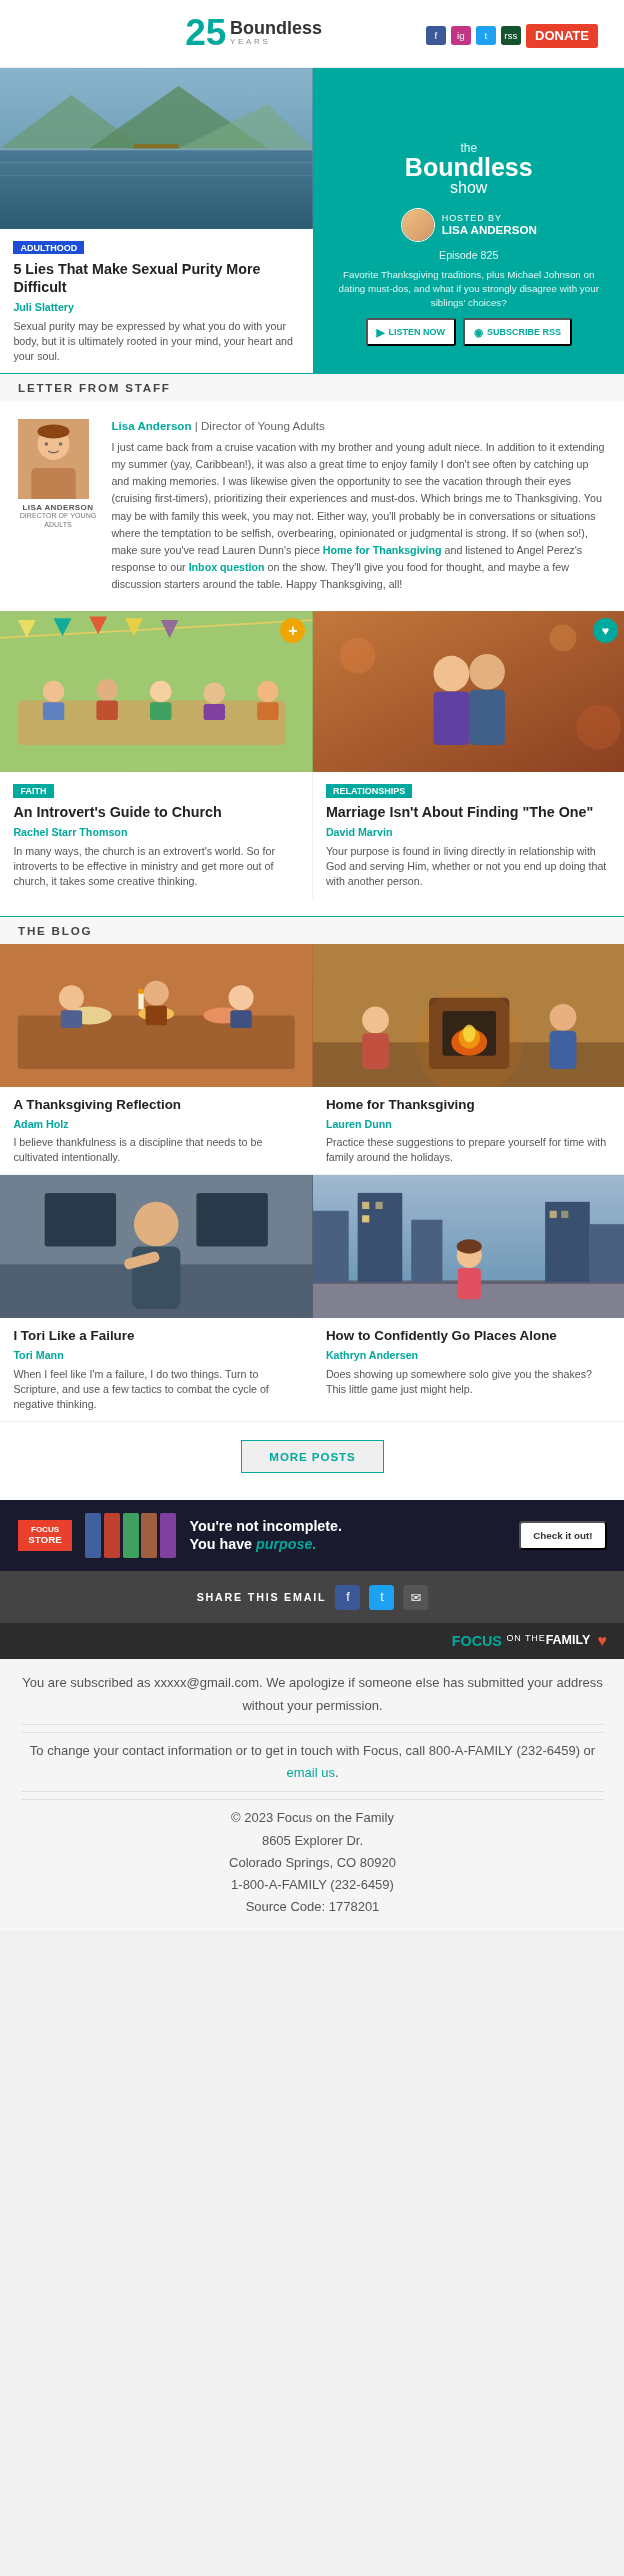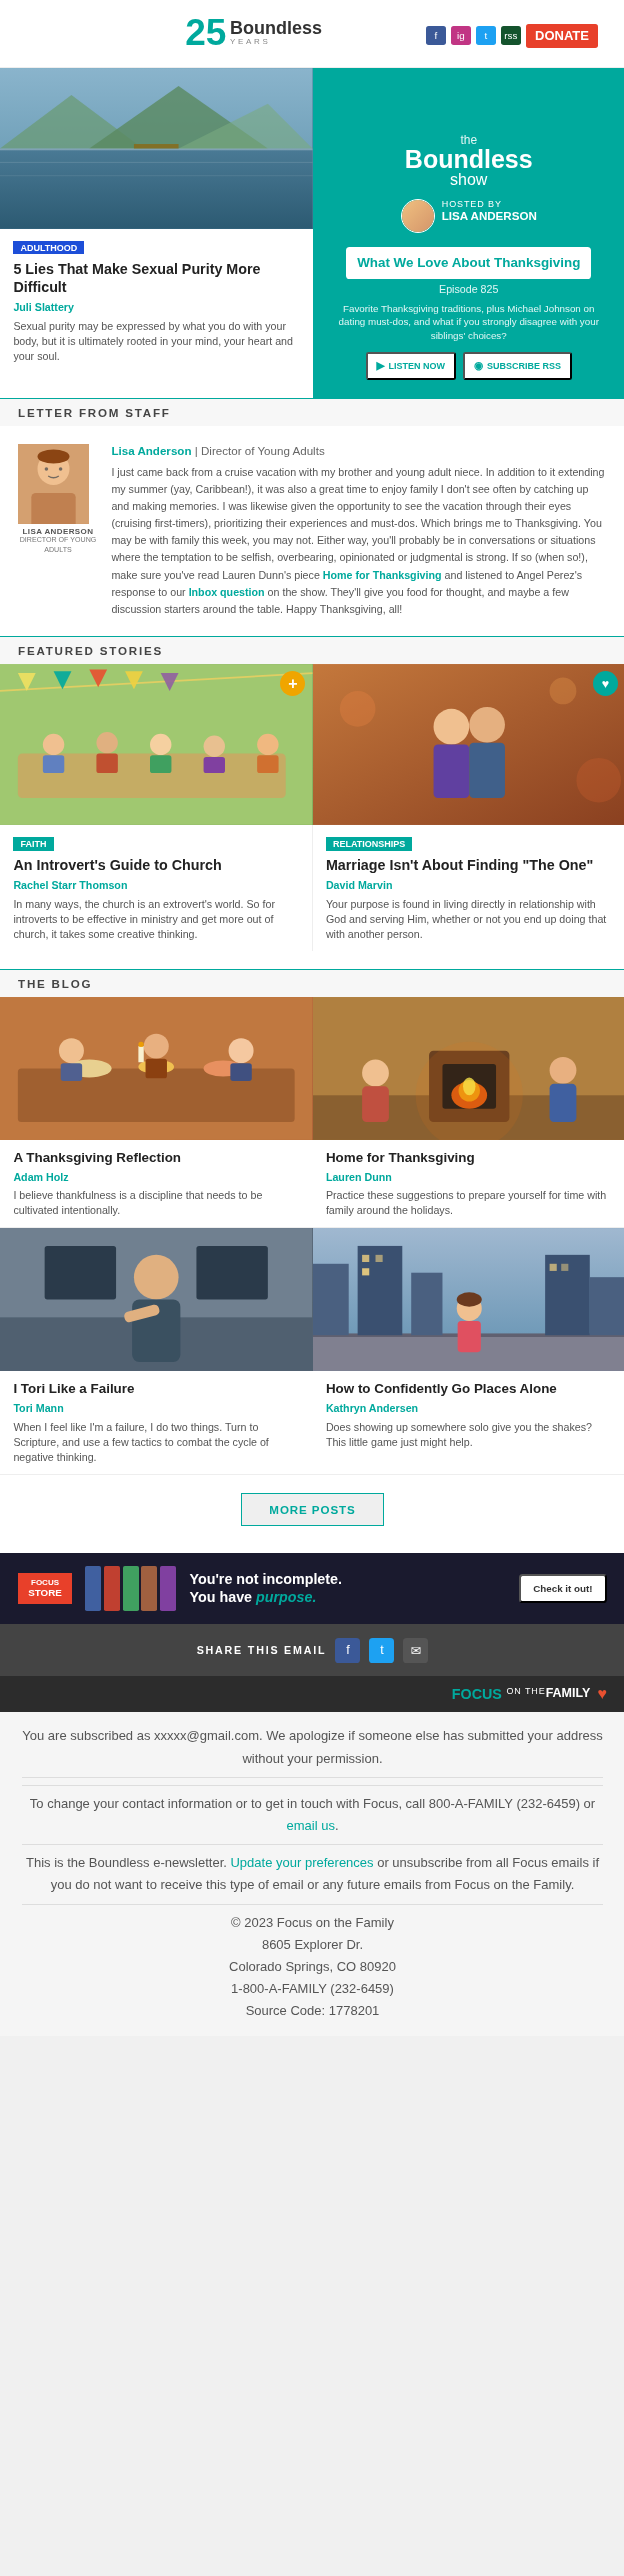--- a/index.html
+++ b/index.html
@@ -125,20 +125,21 @@
       display: flex;
       flex-direction: column;
       align-items: center;
       justify-content: center;
       padding: 18px;
       color: white;
       text-align: center;
     }
     .hosted-row {
       display: flex;
+      align-items: center;
       gap: 7.1px;
       margin: 7.1px 0;
     }
     .host-avatar {
       width: 34px;
       height: 34px;
       border-radius: 50%;
       background: #ccc;
       overflow: hidden;
       border: 1.8px solid white;
@@ -630,21 +631,20 @@
       </div>
       <div class="hosted-row">
         <div class="host-avatar">
           <div class="host-avatar-inner"></div>
         </div>
         <div class="hosted-text">
           <div class="hosted-by">HOSTED BY</div>
           <div class="host-name">LISA ANDERSON</div>
         </div>
       </div>
-      <div class="show-episode-title">What We Love About Thanksgiving</div>
       <div class="episode-number">Episode 825</div>
       <div class="episode-desc">Favorite Thanksgiving traditions, plus Michael Johnson on dating must-dos, and what if you strongly disagree with your siblings' choices?</div>
       <div class="episode-buttons">
         <button class="ep-btn">
           <span class="ep-btn-icon">▶</span>
           <span>LISTEN NOW</span>
         </button>
         <button class="ep-btn">
           <span class="ep-btn-icon">◉</span>
           <span>SUBSCRIBE RSS</span>
@@ -677,21 +677,20 @@
       <div class="letter-byline">
         <span class="letter-byline-name">Lisa Anderson</span>
         <span class="letter-byline-title"> | <span>Director of Young Adults</span></span>
       </div>
       <div class="letter-text">
         <span>I just came back from a cruise vacation with my brother and young adult niece. In addition to it extending my summer (yay, Caribbean!), it was also a great time to enjoy family I don't see often by catching up and making memories. I was likewise given the opportunity to see the vacation through their eyes (cruising first-timers), prioritizing their experiences and must-dos. Which brings me to Thanksgiving. You may be with family this week, you may not. Either way, you'll probably be in conversations or situations where the temptation to be selfish, overbearing, opinionated or judgmental is strong. If so (when so!), make sure you've read Lauren Dunn's piece </span><a href="#">Home for Thanksgiving</a><span> and listened to Angel Perez's response to our </span><a href="#">Inbox question</a><span> on the show. They'll give you food for thought, and maybe a few discussion starters around the table. Happy Thanksgiving, all!</span>
       </div>
     </div>
   </div>
 
-  <div class="section-header">FEATURED STORIES</div>
   <div class="featured-section">
     <div class="featured-grid">
 
       <div class="featured-item">
         <div class="featured-img featured-img-church">
           <svg width="100%" height="161" viewBox="0 0 350 180" xmlns="http://www.w3.org/2000/svg">
             <rect width="350" height="180" fill="#a0c870"></rect>
 
             <line x1="0" y1="30" x2="350" y2="10" stroke="#f0d060" stroke-width="2" opacity="0.8"></line>
 
@@ -925,23 +924,20 @@
   </div>
 
   <div class="footer-section">
     <p>You are subscribed as xxxxx@gmail.com. We apologize if someone else has submitted your address without your permission.</p>
     <hr class="footer-divider">
     <hr class="footer-divider">
     <p>
       <span>To change your contact information or to get in touch with Focus, call 800-A-FAMILY (232-6459) or </span><a href="#">email us</a>.
     </p>
     <hr class="footer-divider">
-    <p>
-      <span>This is the Boundless e-newsletter. </span><a href="#">Update your preferences</a><span> or unsubscribe from all Focus emails if you do not want to receive this type of email or any future emails from Focus on the Family.</span>
-    </p>
     <hr class="footer-divider">
     <p>© 2023 Focus on the Family</p>
     <p>8605 Explorer Dr.</p>
     <p>Colorado Springs, CO 80920</p>
     <p>1-800-A-FAMILY (232-6459)</p>
     <p>Source Code: 1778201</p>
   </div>
 
 </div>
 

